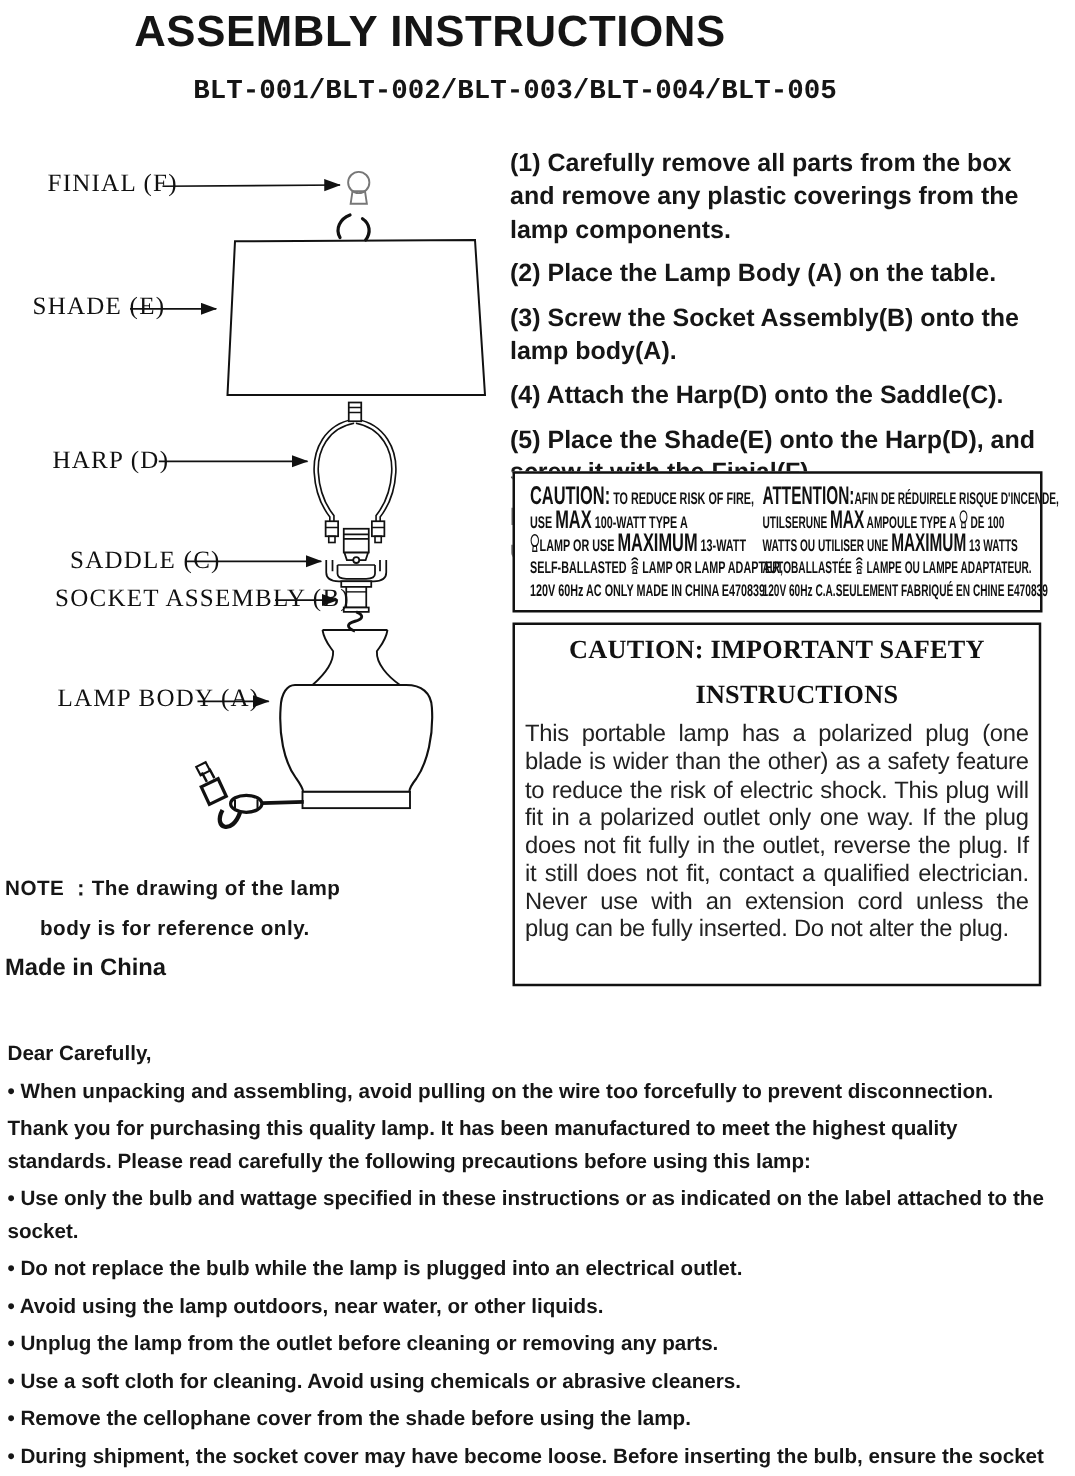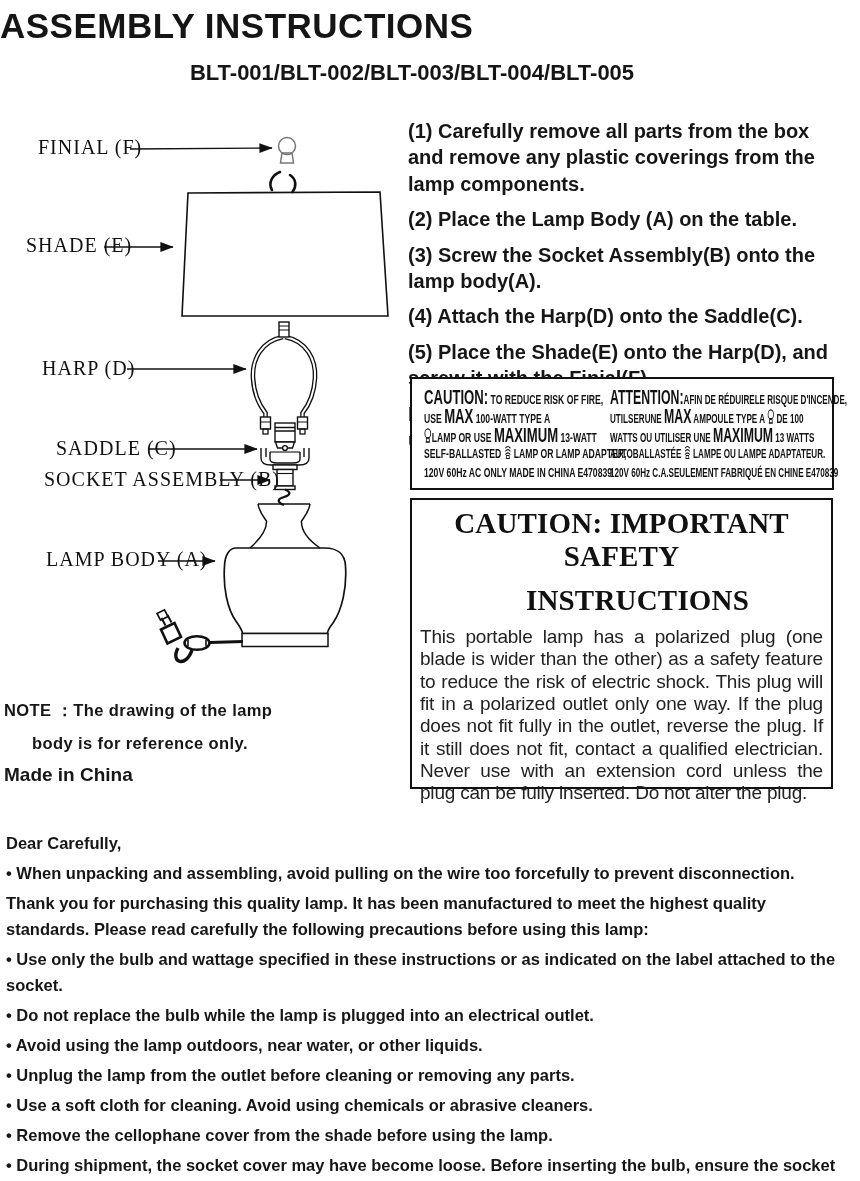--- a/index.html
+++ b/index.html
@@ -1,42 +1,42 @@
 <!DOCTYPE html>
 <html><head>
 <meta charset="utf-8">
 <style>
   html,body{margin:0;padding:0;background:#888;}
   .page{position:relative;width:860px;height:1181px;background:#fff;overflow:hidden;
         font-family:"Liberation Sans",sans-serif;color:#151515;}
-  .title{position:absolute;top:6px;left:0;width:688px;text-align:left;
+  .title{position:absolute;top:6px;left:0;width:688px;text-align:center;
          font-size:35px;font-weight:700;letter-spacing:.5px;}
   .models{position:absolute;top:60px;left:0;width:824px;text-align:center;
-          font-size:22px;font-weight:700;}
+          font-size:22px;font-weight:700;font-family:Liberation Mono, monospace;}
   
   .steps{position:absolute;left:408px;top:118px;width:442px;
          font-size:20px;font-weight:700;line-height:1.32;color:#161616;}
   .steps p{margin:0 0 9px 0;}
   
   .lbl{position:absolute;font-family:"Liberation Serif",serif;font-size:20px;
        letter-spacing:1px;white-space:nowrap;color:#111;}
   
   .clbox{position:absolute;left:410px;top:377px;width:420px;height:109px;
          border:2px solid #111;background:#fff;}
   .cl-col{position:absolute;top:8px;transform-origin:0 0;white-space:nowrap;
           font-weight:700;font-size:13.5px;line-height:19px;color:#111;}
   .cl-col .big{font-size:20.5px;}
   .cl-en{left:12px;transform:scaleX(0.64);}
   .cl-fr{left:198px;transform:scaleX(0.60);}
   .cl-line{height:19px;}
   .bulb-ic{display:inline-block;vertical-align:-2px;}
   
   .safebox{position:absolute;left:410px;top:498px;width:419px;height:287px;
            border:2.5px solid #111;background:#fff;}
-  .safe-t{font-family:"Liberation Serif",serif;font-weight:700;font-size:29px;
+  .safe-t{font-family:"Liberation Serif",serif;font-weight:700;font-size:21px;
           text-align:center;letter-spacing:.2px;color:#111;}
   .safe-t1{margin-top:7px;}
   .safe-t2{margin-top:11px;margin-left:32px;}
   .safe-body{margin:9px 8px 0 8px;font-size:19px;line-height:1.175;
              text-align:justify;letter-spacing:-0.2px;color:#222;}
   
   .footnote{position:absolute;left:4px;font-weight:700;color:#161616;}
   .fn1{top:700px;font-size:16.5px;letter-spacing:.4px;}
   .fn2{top:734px;font-size:16.5px;letter-spacing:.4px;margin-left:28px;}
   .fn3{top:764px;font-size:19px;}

